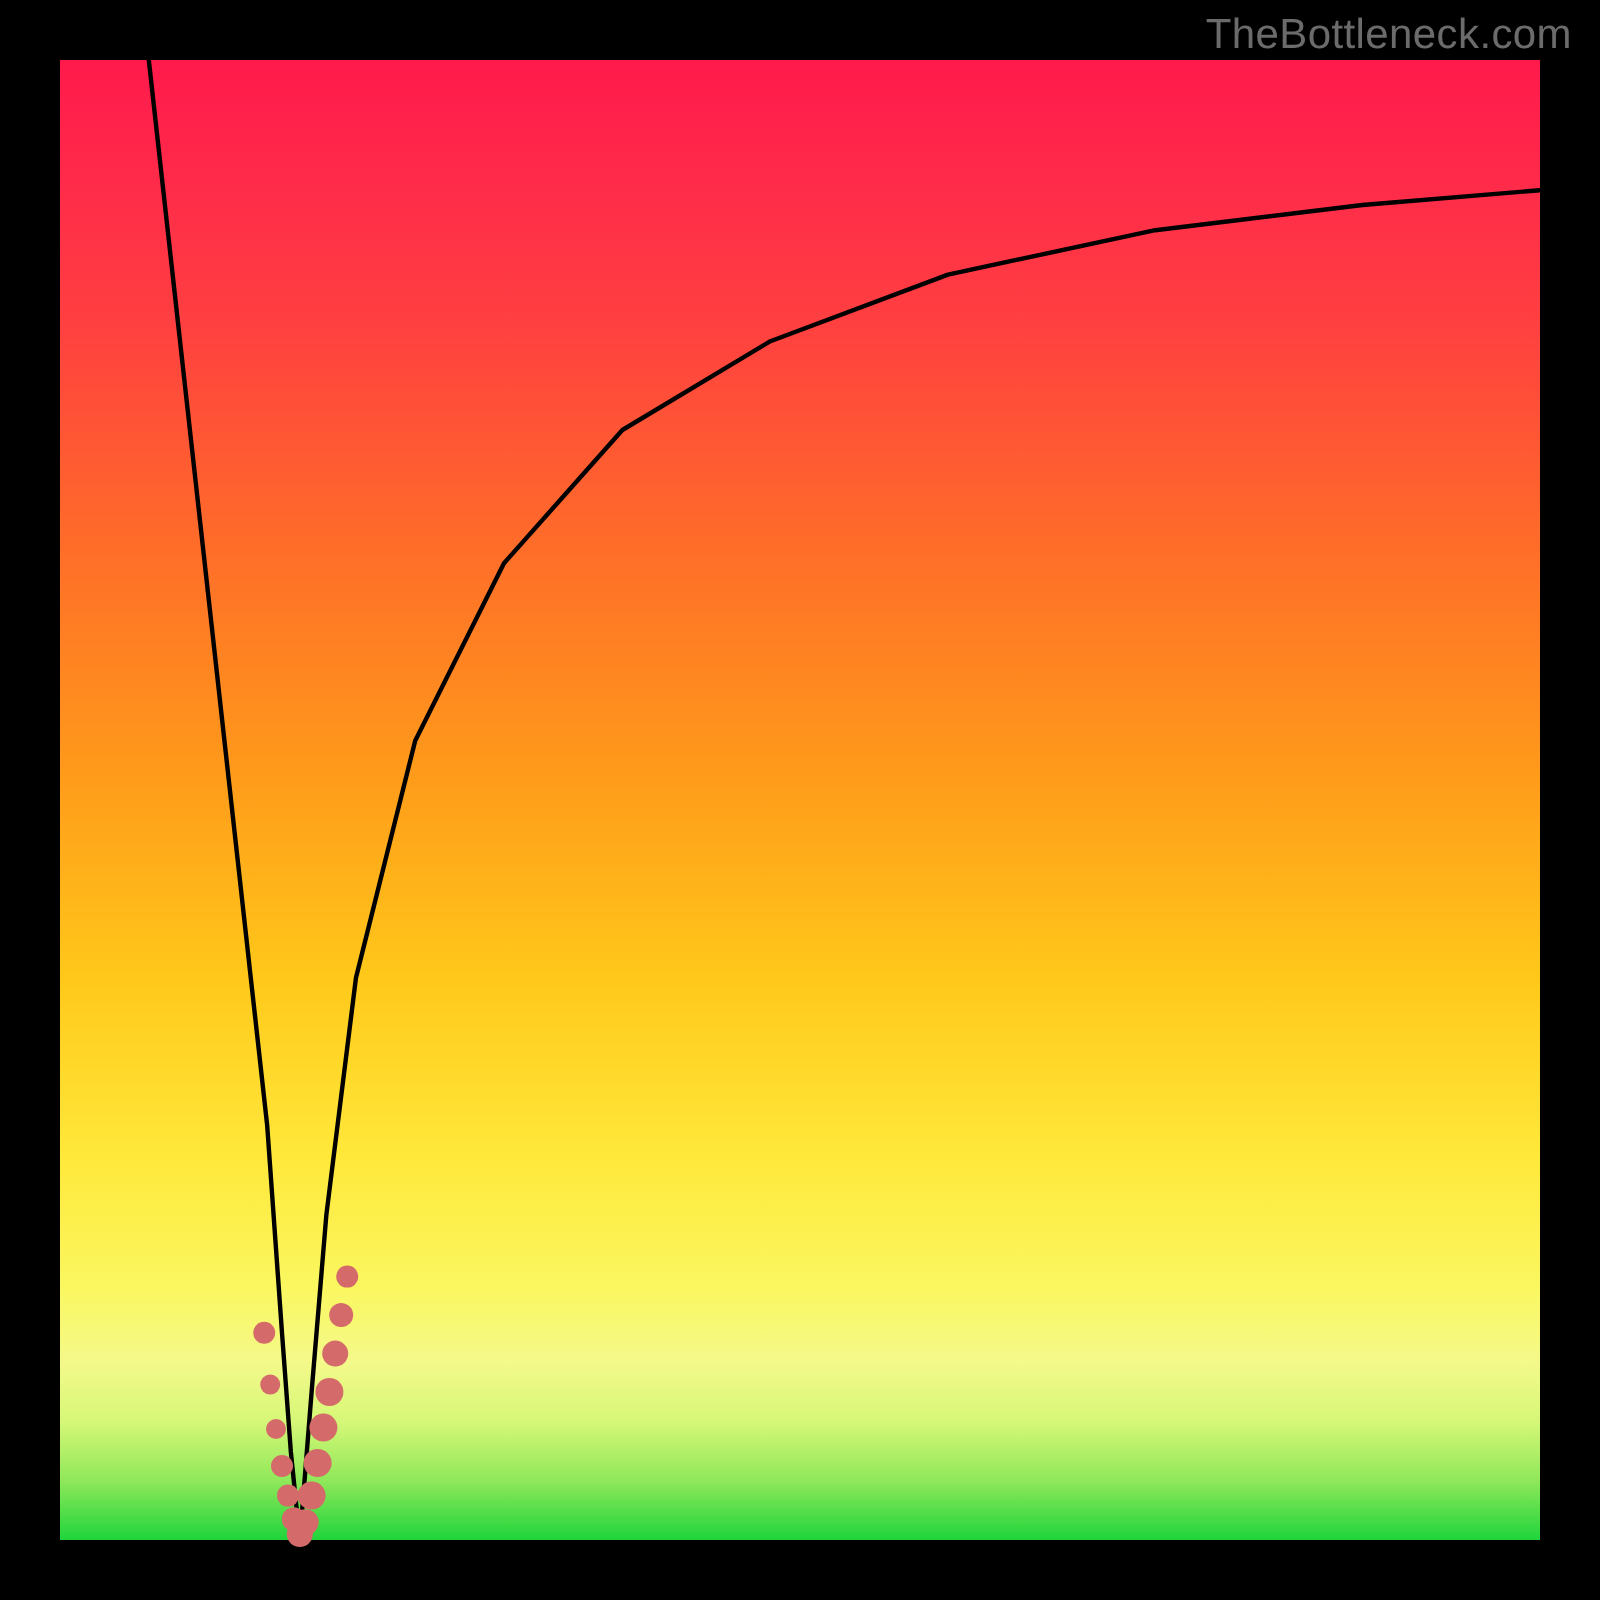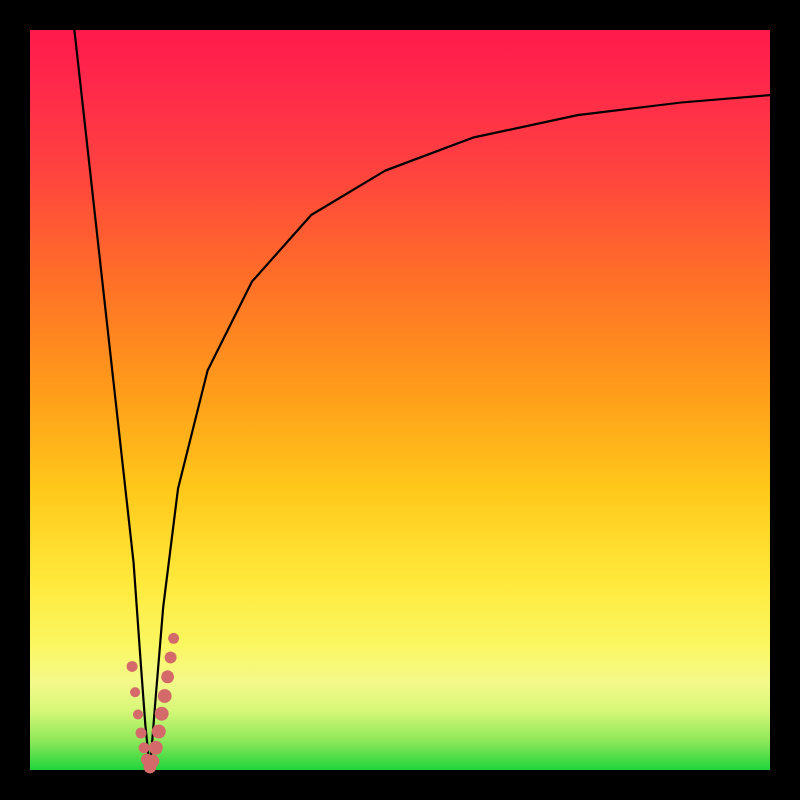--- a/index.html
+++ b/index.html
@@ -65,20 +65,21 @@
     font-size: 21px;
     font-weight: 400;
     letter-spacing: 0.2px;
     user-select: none;
   }
 </style>
 </head>
 <body>
 
 <div class="frame">
+  <div class="watermark">TheBottleneck.com</div>
   <div class="plot">
     <svg viewBox="0 0 740 740">
       <path class="curve" d="M44.4 0.0 L59.2 133.2 L74.0 266.4 L88.8 399.6 L103.6 532.8 L111.0 636.4 L115.4 695.6 L119.9 740.0"></path>
       <path class="curve" d="M119.9 740.0 L125.8 666.0 L133.2 577.2 L148.0 458.8 L177.6 340.4 L222.0 251.6 L281.2 185.0 L355.2 140.6 L444.0 107.3 L547.6 85.1 L651.2 72.5 L740.0 65.1"></path>
       <g id="points-group">
           <circle cx="102.1" cy="636.4" r="5.5" class="datapoint"></circle>
           <circle cx="105.1" cy="662.3" r="5" class="datapoint"></circle>
           <circle cx="108.0" cy="684.5" r="5" class="datapoint"></circle>
           <circle cx="111.0" cy="703.0" r="5.5" class="datapoint"></circle>
           <circle cx="114.0" cy="717.8" r="5.5" class="datapoint"></circle>

